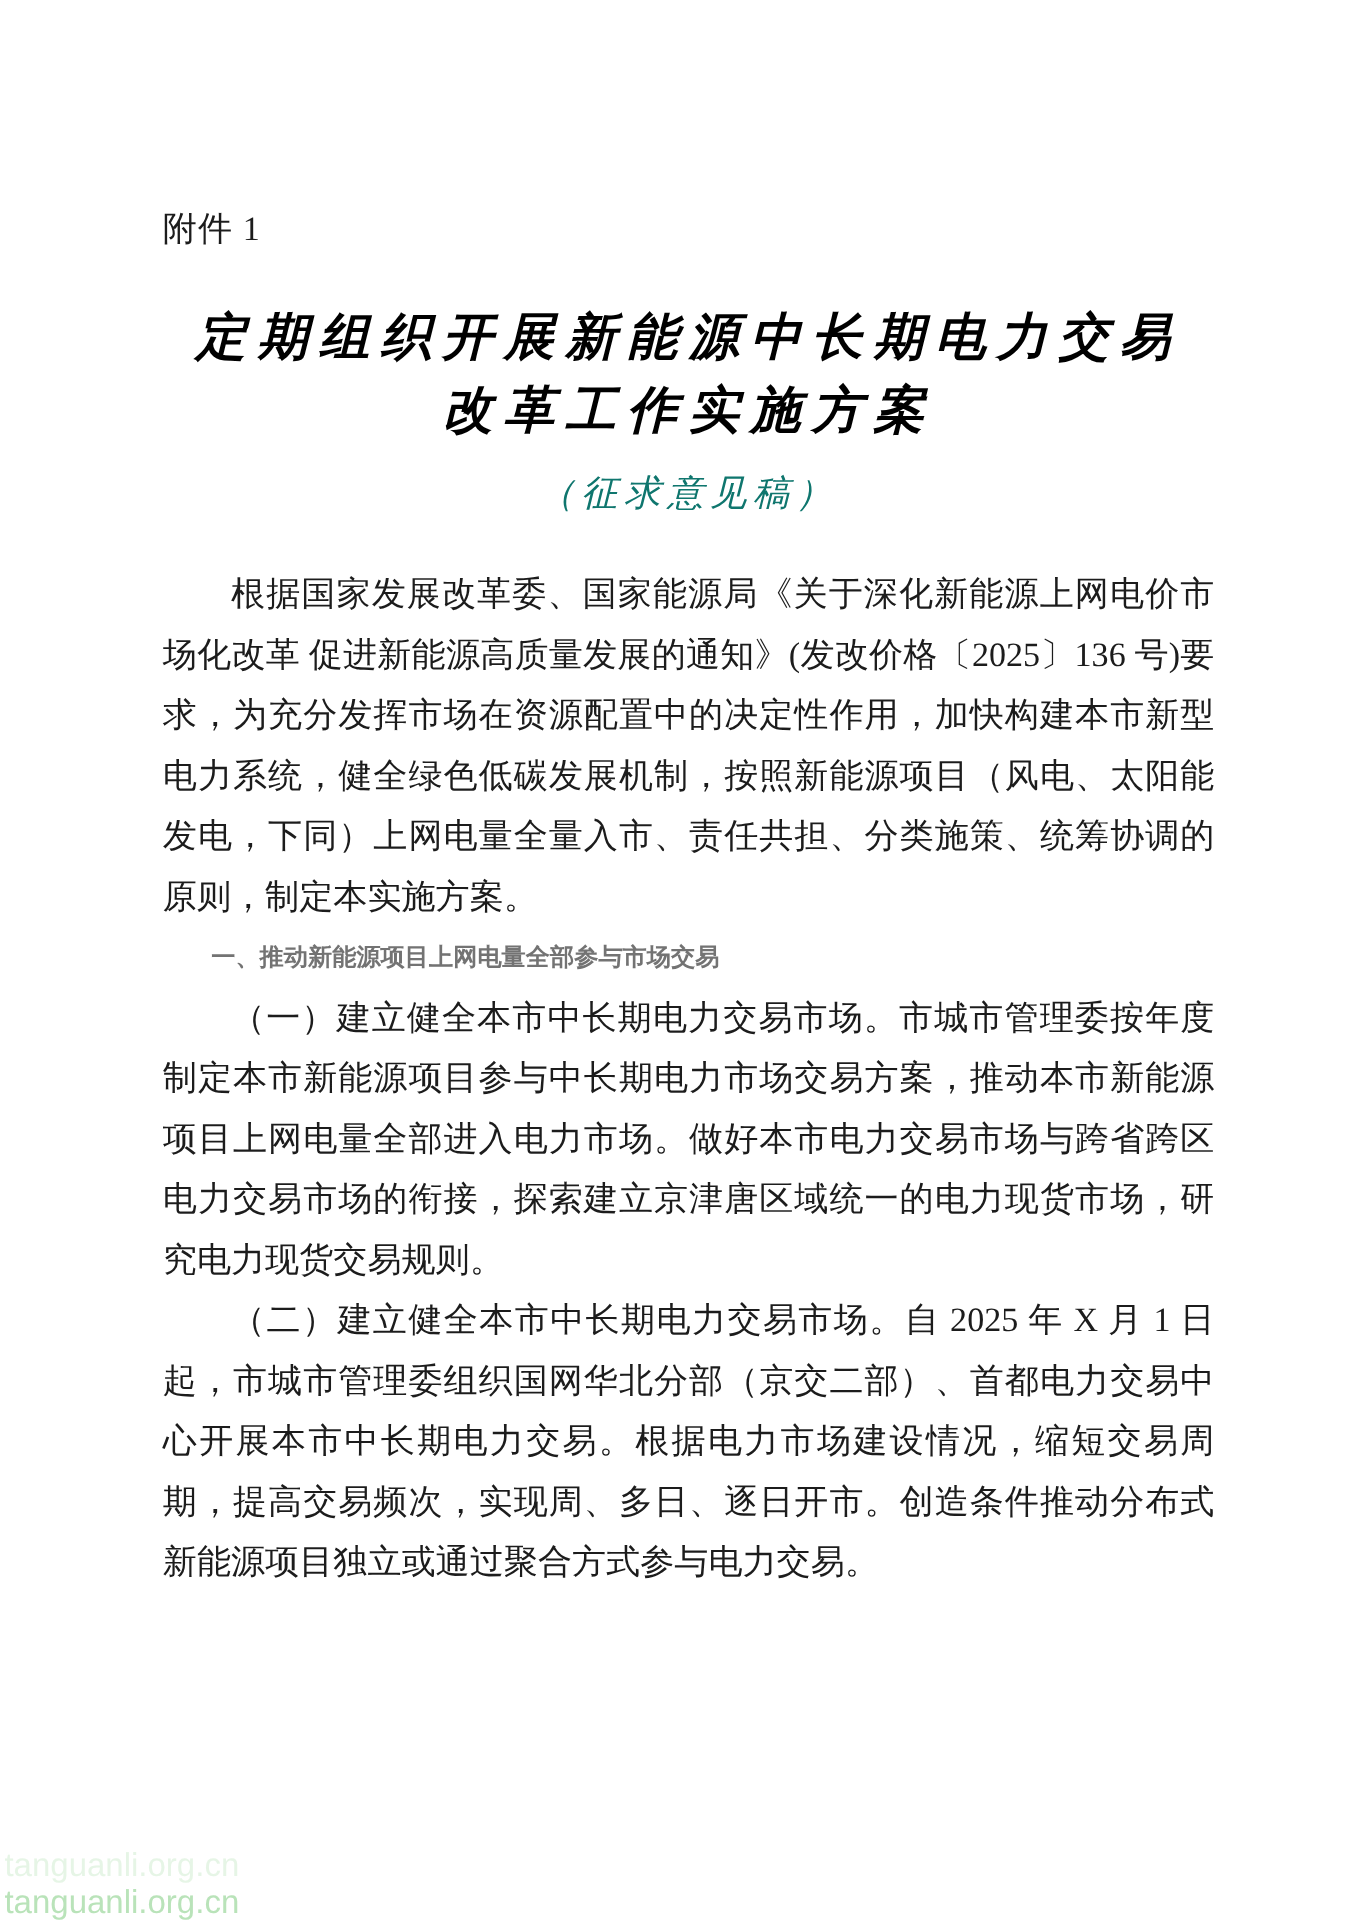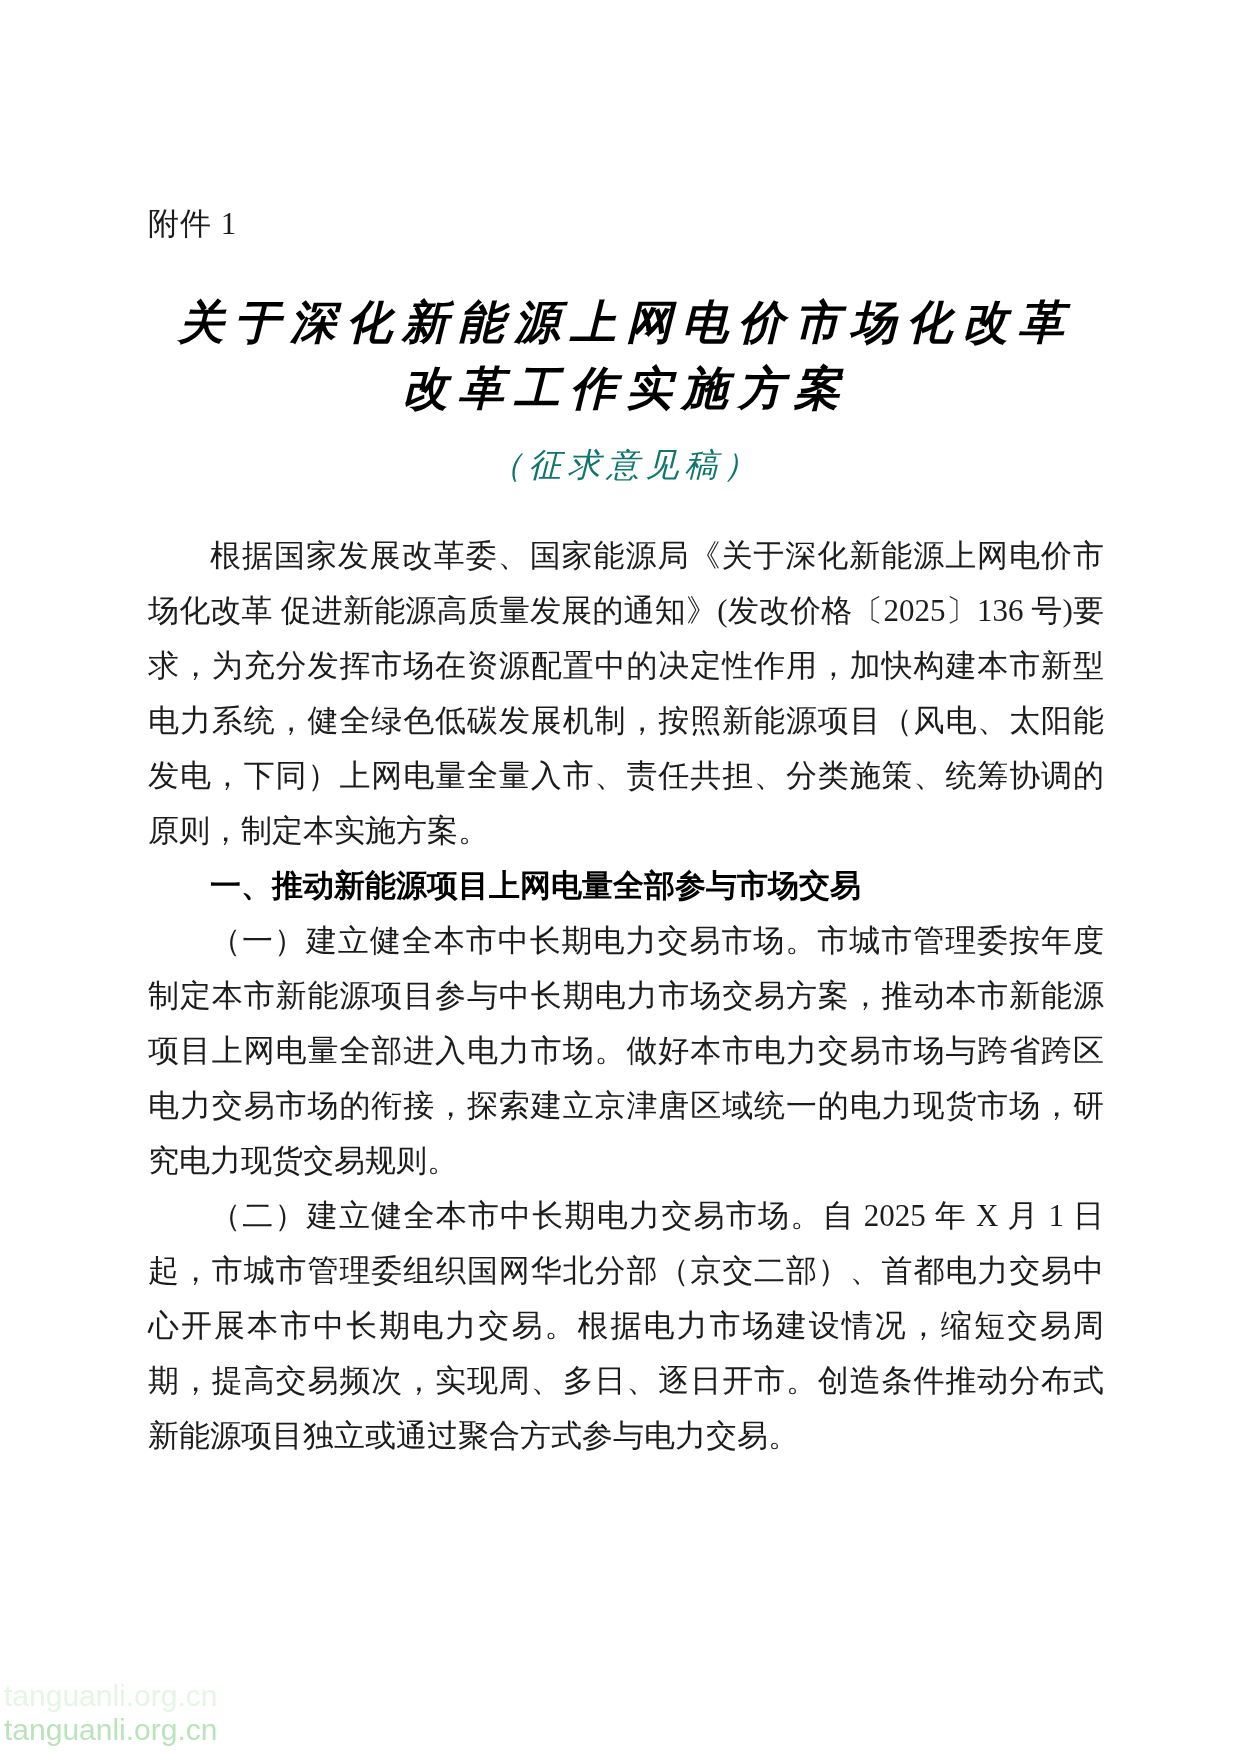--- a/index.html
+++ b/index.html
@@ -12,21 +12,21 @@
     width: 1240px;
     height: 1753px;
     background: #ffffff;
     overflow: hidden;
     font-family: "Liberation Serif", serif;
     color: #1c1c1c;
   }
   .content {
     position: absolute;
     left: 148px;
-    top: 204px;
+    top: 188px;
     width: 956px;
   }
   .attachment-label {
     font-size: 31px;
     line-height: 40px;
     color: #1c1c1c;
     letter-spacing: 1px;
   }
   .title-block {
     margin-top: 46px;
@@ -57,23 +57,23 @@
   }
   .body-text p {
     margin: 0;
     text-indent: 2em;
   }
   .section-heading {
     margin: 0;
     text-indent: 2em;
     font-family: "Liberation Sans", sans-serif;
     font-weight: bold;
-    font-size: 31px;
+    font-size: 22px;
     line-height: 55px;
-    color: #000000;
+    color: #737373;
   }
   .para-lead {
     font-weight: normal;
   }
   .watermark {
     position: absolute;
     left: 4px;
     bottom: 6px;
     font-family: "Liberation Sans", sans-serif;
     font-size: 30px;
@@ -86,21 +86,21 @@
 </style>
 </head>
 <body>
 
 <div class="page">
   <div class="content">
 
     <div class="attachment-label">附件 1</div>
 
     <div class="title-block">
-      <div class="title-line">关于深化新能源上网电价市场化改革</div>
+      <div class="title-line">定期组织开展新能源中长期电力交易</div>
       <div class="title-line">改革工作实施方案</div>
       <div class="subtitle">（征求意见稿）</div>
     </div>
 
     <div class="body-text">
       <p>根据国家发展改革委、国家能源局《关于深化新能源上网电价市场化改革 促进新能源高质量发展的通知》(发改价格〔2025〕136 号)要求，为充分发挥市场在资源配置中的决定性作用，加快构建本市新型电力系统，健全绿色低碳发展机制，按照新能源项目（风电、太阳能发电，下同）上网电量全量入市、责任共担、分类施策、统筹协调的原则，制定本实施方案。</p>
 
       <p class="section-heading">一、推动新能源项目上网电量全部参与市场交易</p>
 
       <p><span class="para-lead">（一）建立健全本市中长期电力交易市场。</span><span>市城市管理委按年度制定本市新能源项目参与中长期电力市场交易方案，推动本市新能源项目上网电量全部进入电力市场。做好本市电力交易市场与跨省跨区电力交易市场的衔接，探索建立京津唐区域统一的电力现货市场，研究电力现货交易规则。</span></p>

